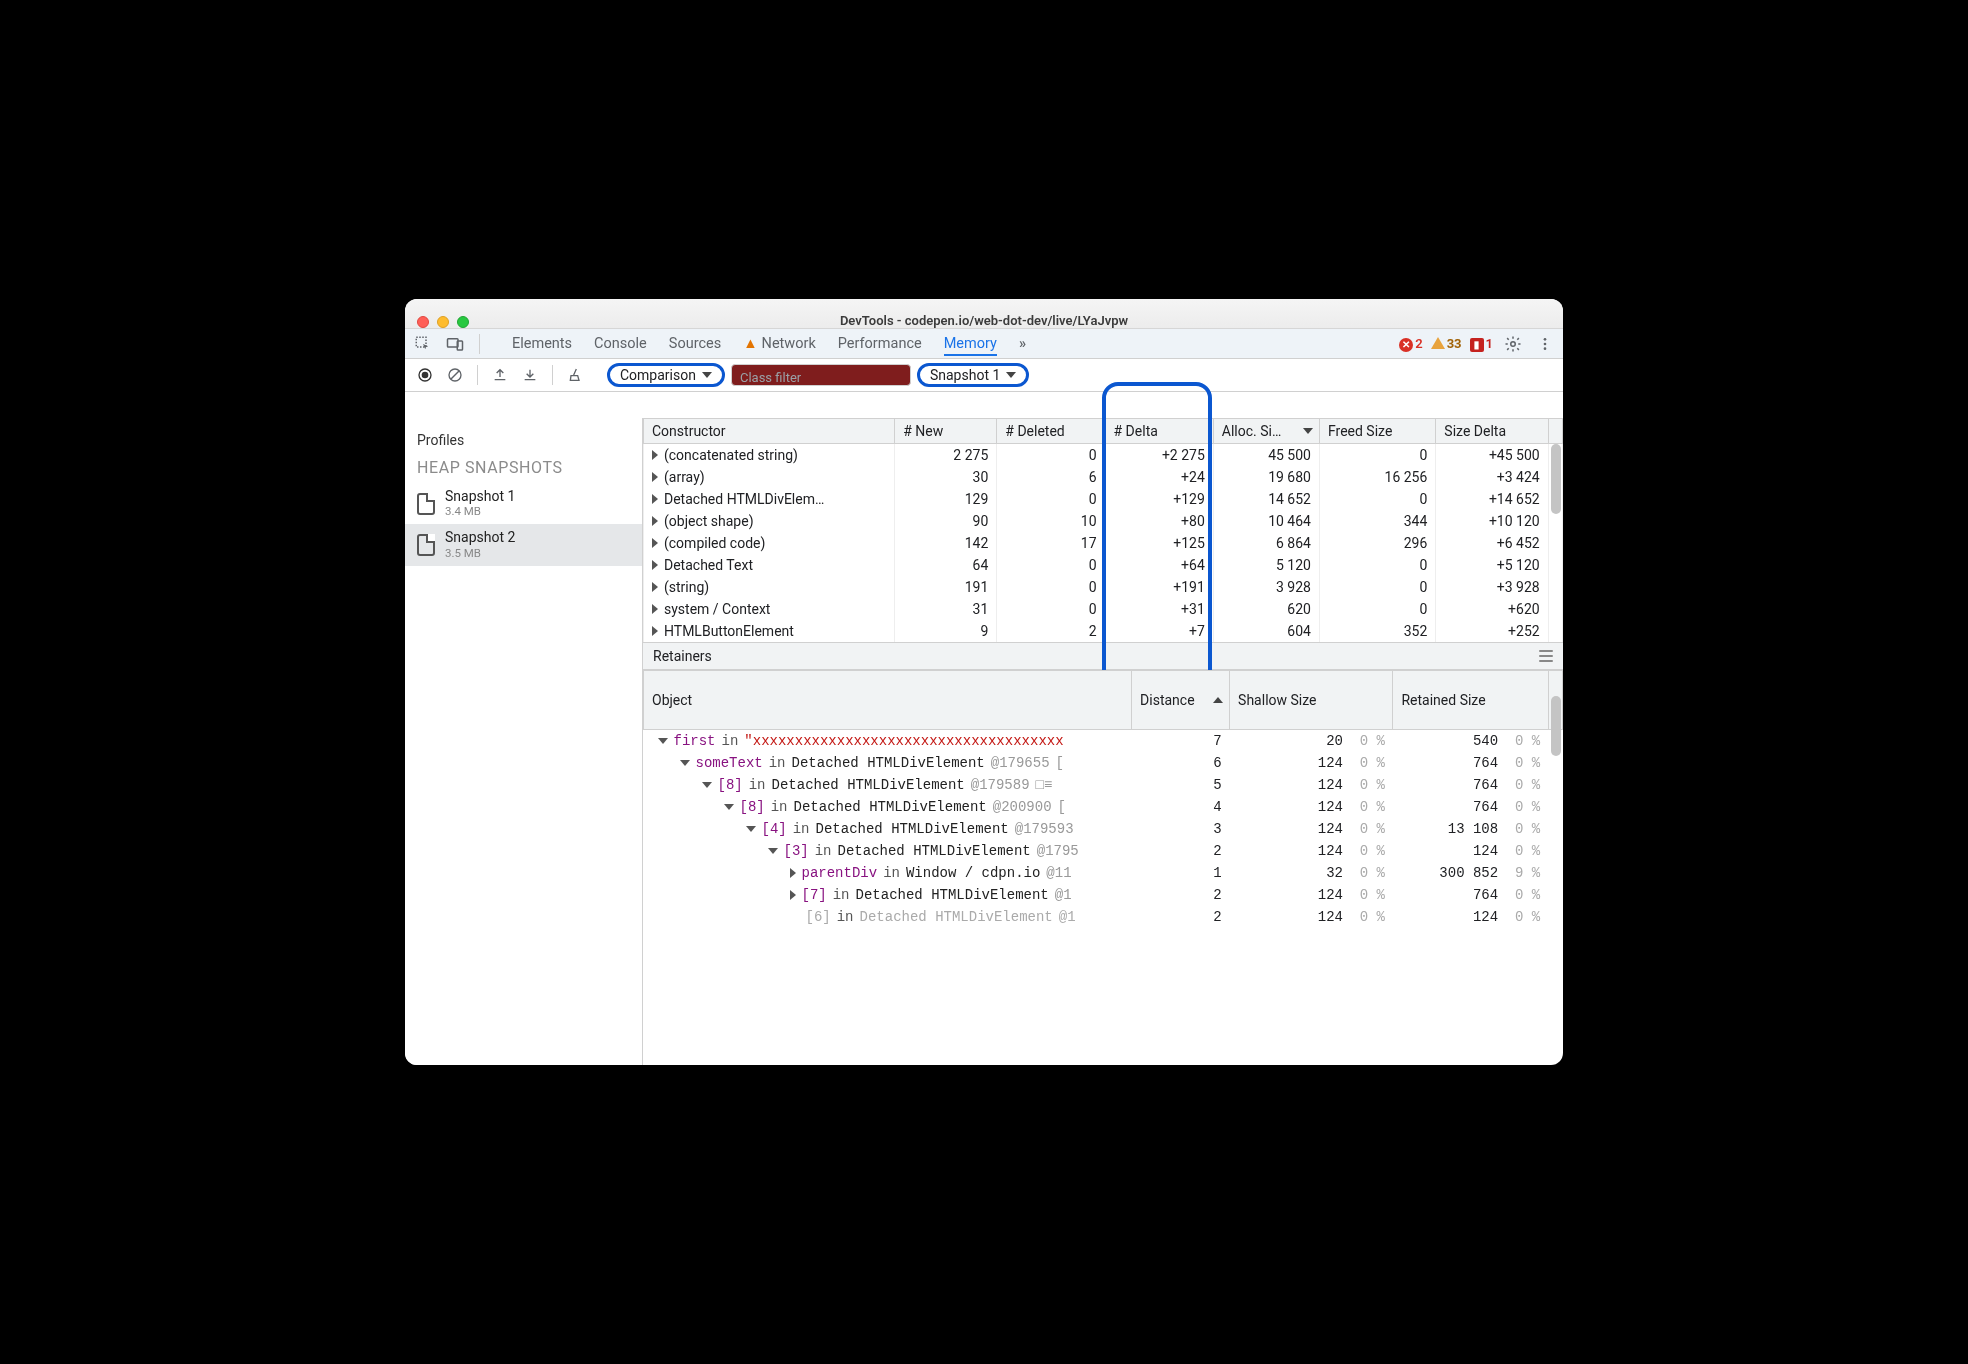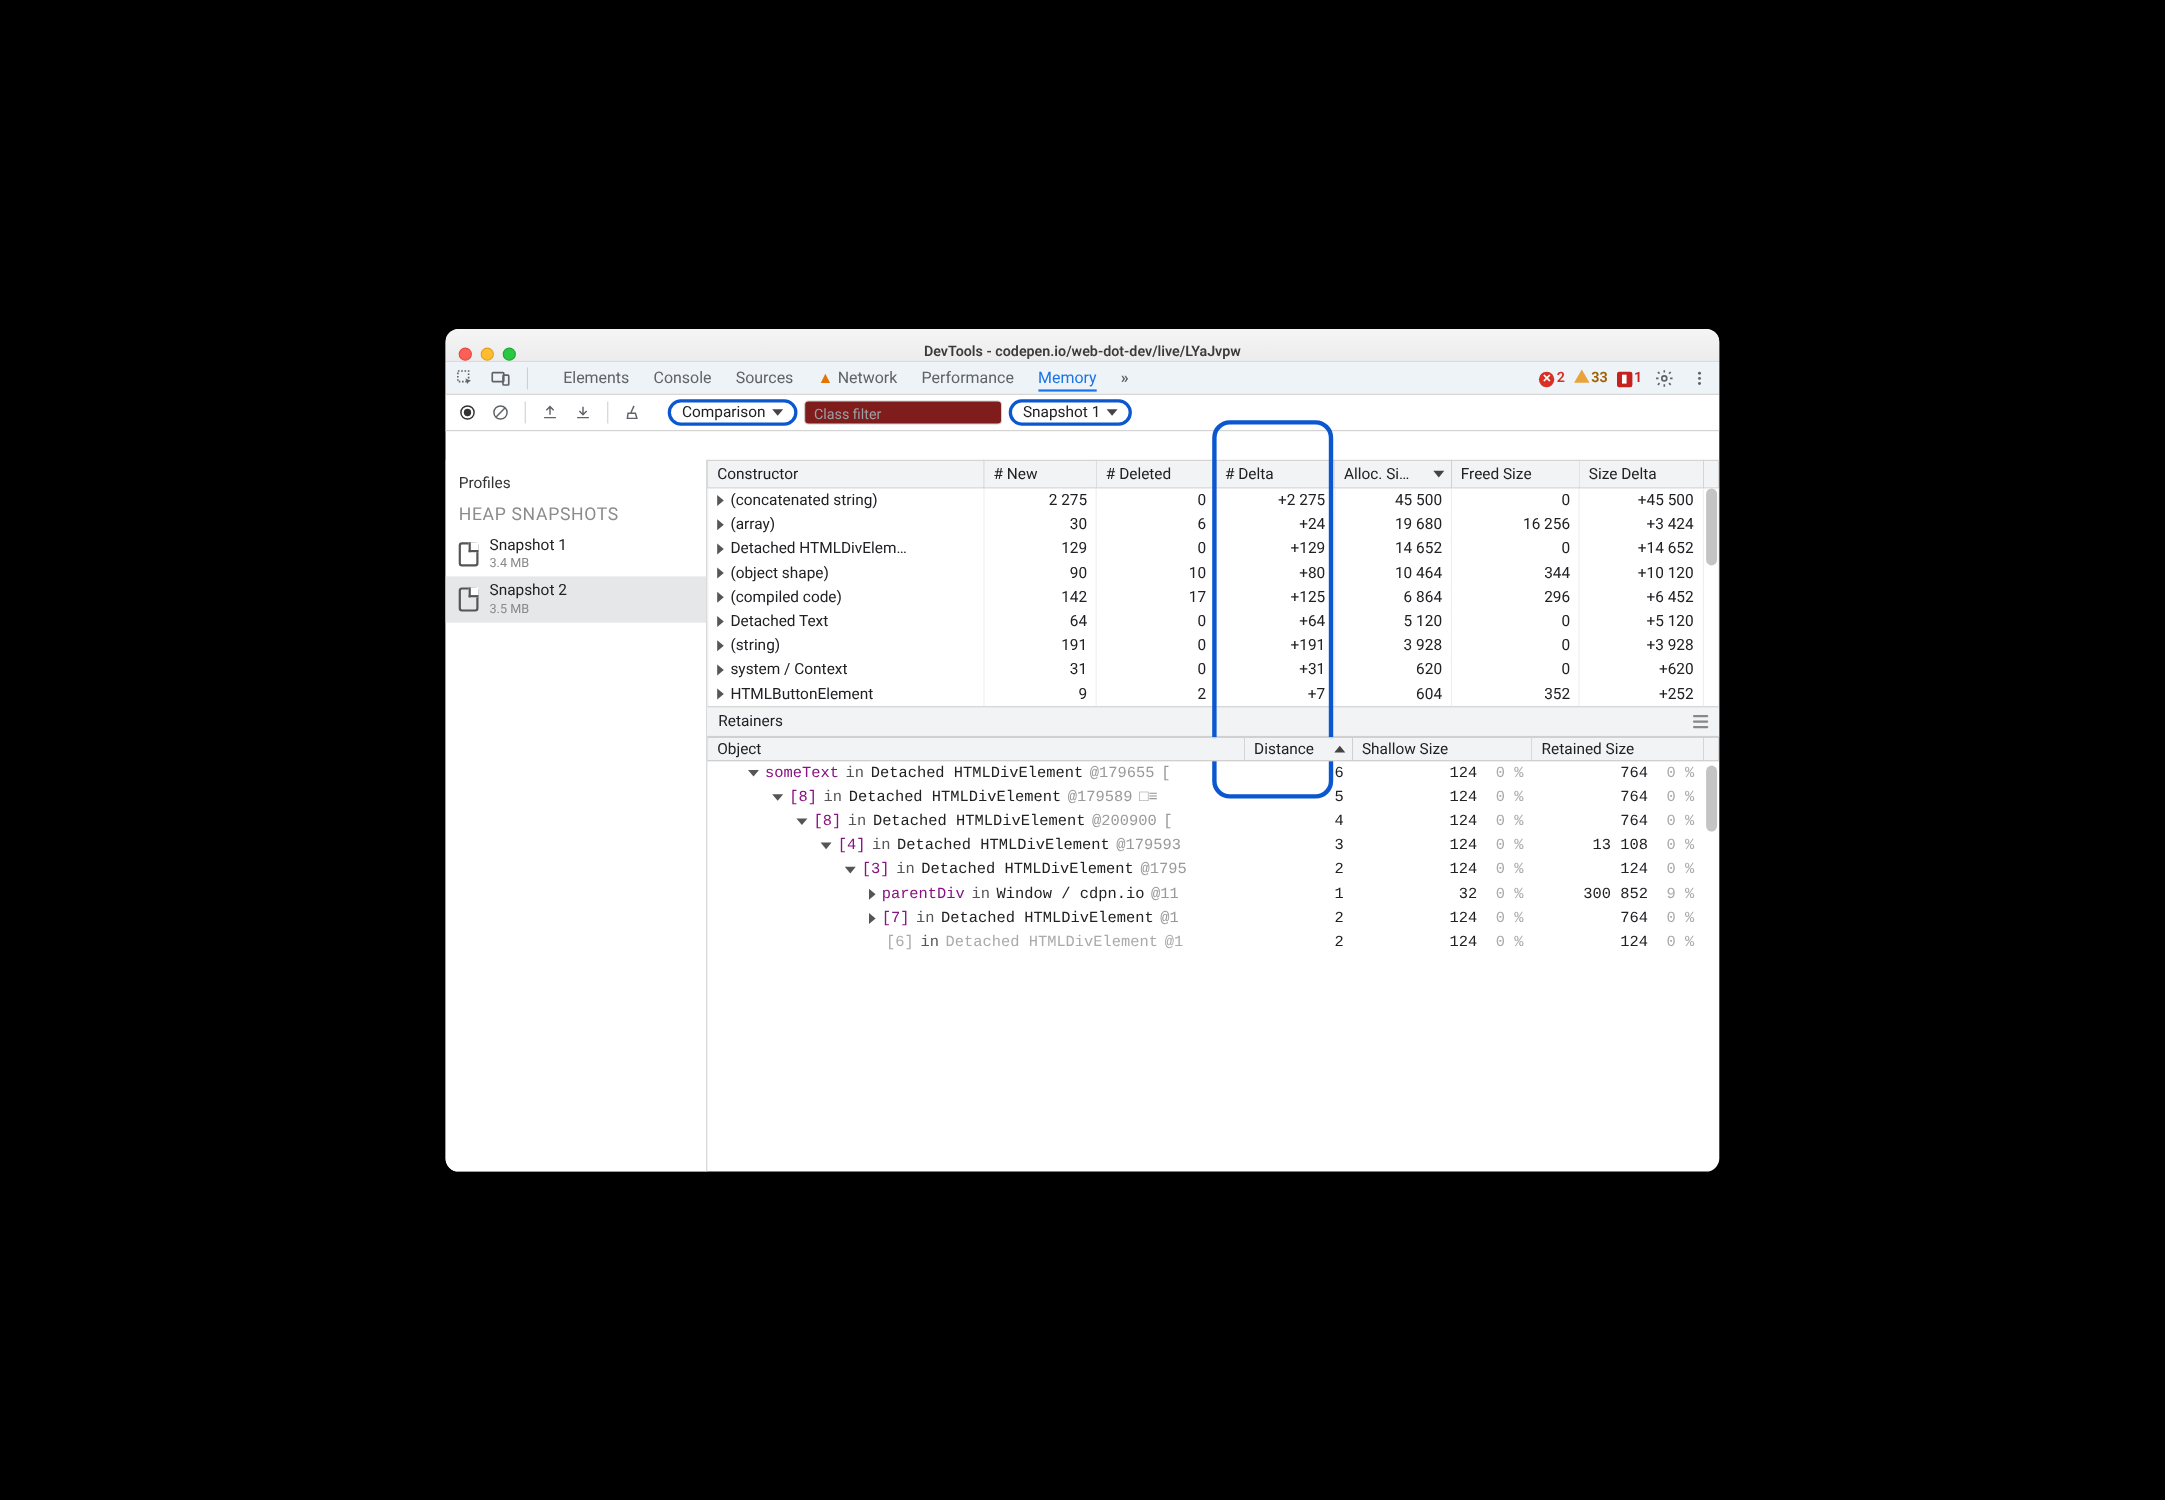--- a/index.html
+++ b/index.html
@@ -163,21 +163,21 @@
   }
   .retainers {
     flex:1; min-height:0; overflow:hidden;
   }
   table.ret {
     width:100%; border-collapse:collapse; table-layout:fixed; font-size:14px;
     font-family: var(--mono);
   }
   table.ret th{
     background:var(--panel-bg); border:1px solid var(--border);
-    text-align:left;font-weight:400;padding:2px 8px;font-family:var(--sys);position:relative;
+    text-align:left;font-weight:400;padding:21px 8px;font-family:var(--sys);position:relative;
   }
   table.ret td{padding:3px 8px;white-space:nowrap;overflow:hidden;text-overflow:ellipsis;}
   .obj-cell{display:flex;align-items:center;gap:6px;overflow:hidden;}
   .indent{display:inline-block;flex:none;}
   .prop{color:#881280;}
   .kw-in{color:#555;}
   .type{color:#222;}
   .id{color:#999;}
   .str{color:#c41a16;}
   .faded{color:#aaa;}
@@ -506,20 +506,35 @@
                 <th class="num">Distance<span class="sort-ind up"></span></th>
                 <th class="num">Shallow Size</th>
                 <th class="num">Retained Size</th>
                 <th></th>
               </tr>
             </thead>
           <tbody id="ret-body">
               <tr>
     <td>
                   <div class="obj-cell">
+                    <span class="indent" style="width:0px"></span>
+                    <span class="caret-down-sm"></span>
+    <span class="prop">first</span> 
+                    <span class="kw-in">in</span> 
+                    <span class="str">"xxxxxxxxxxxxxxxxxxxxxxxxxxxxxxxxxxxxx</span>
+                  </div>
+                </td>
+    <td class="num">7</td>
+    <td class="num">20&nbsp;&nbsp;<span class="pct">0 %</span></td>
+    <td class="num">540&nbsp;&nbsp;<span class="pct">0 %</span></td>
+    <td></td>
+              </tr>
+              <tr>
+    <td>
+                  <div class="obj-cell">
                     <span class="indent" style="width:22px"></span>
                     <span class="caret-down-sm"></span>
     <span class="prop">someText</span> 
                     <span class="kw-in">in</span> 
                     <span class="type">Detached HTMLDivElement</span> 
                     <span class="id">@179655</span>
                     <span class="id"> [</span>
                   </div>
                 </td>
     <td class="num">6</td>

